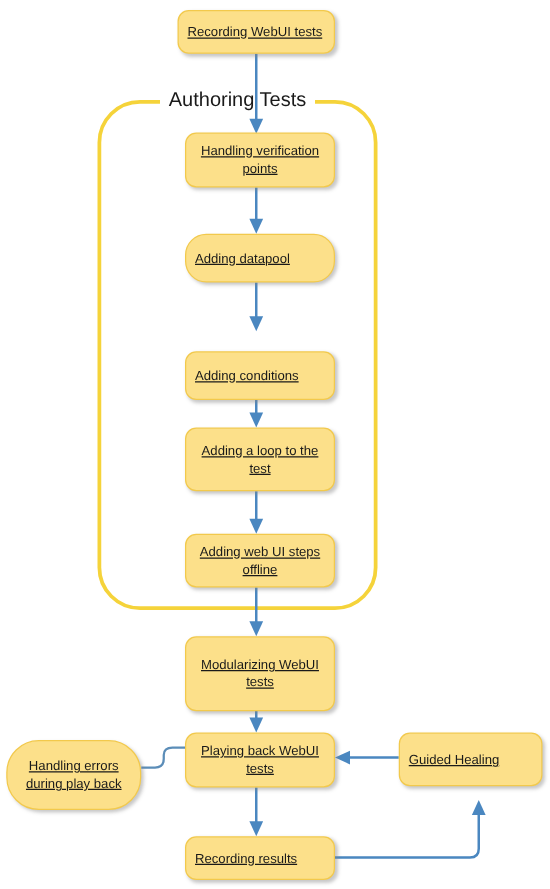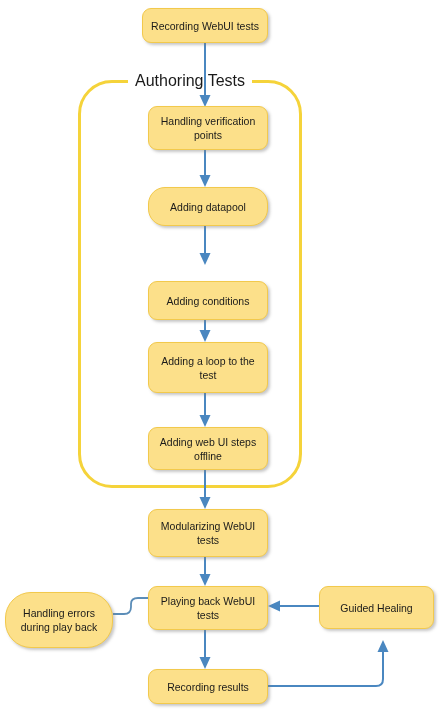--- a/index.html
+++ b/index.html
@@ -38,26 +38,27 @@
   
   .node {
     position: absolute;
     box-sizing: border-box;
     background: #FCE08A;
     border: 1.6px solid #F2C94C;
     border-radius: 9px;
     box-shadow: 2px 2px 3px rgba(130,130,130,0.45);
     display: flex;
     align-items: center;
-    justify-content: center;
+    justify-content: flex-start;
     text-align: center;
     color: #1a1a1a;
     font-size: 10.5px;
     line-height: 14px;
     padding: 2px 7px;
+    text-decoration: underline;
   }
   .node.pill {
     border-radius: 26px;
   }
 
   
   #wires {
     position: absolute;
     left: 0;
     top: 0;
@@ -159,21 +160,21 @@
   </div>
 
   <div class="node" style="left:148px; top:342px; width:120px; height:51px;">
     <span>Adding a loop to the test</span>
   </div>
 
   <div class="node" style="left:148px; top:427px; width:120px; height:43px;">
     <span>Adding web UI steps offline</span>
   </div>
 
-  <div class="node" style="left:148px; top:509px; width:120px; height:48px;">
+  <div class="node" style="left:148px; top:509px; width:120px; height:60px;">
     <span>Modularizing WebUI tests</span>
   </div>
 
   <div class="node" style="left:148px; top:586px; width:120px; height:44px;">
     <span>Playing back WebUI tests</span>
   </div>
 
   <div class="node pill" style="left:5px; top:592px; width:108px; height:56px;">
     <span>Handling errors during play back</span>
   </div>

